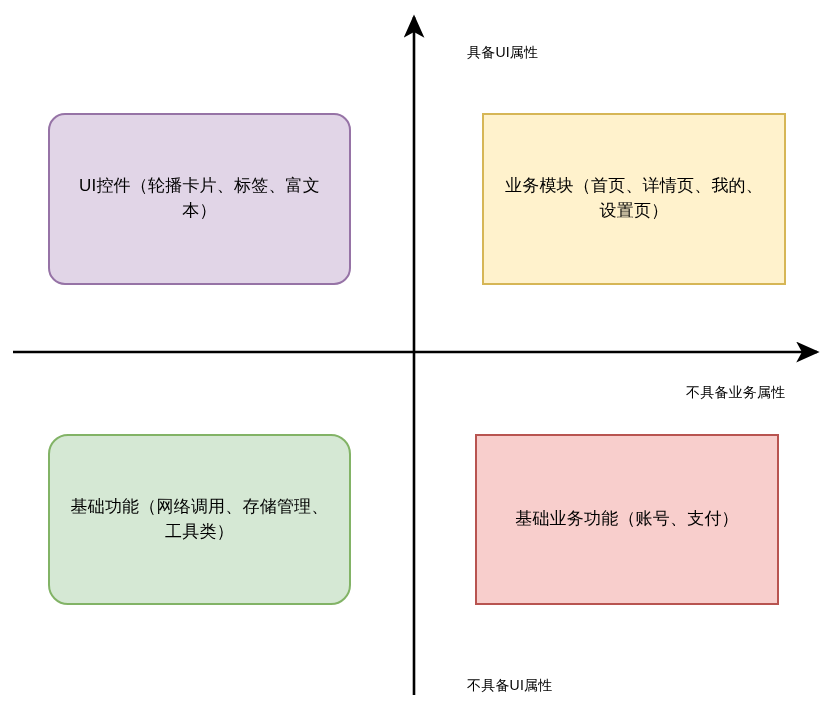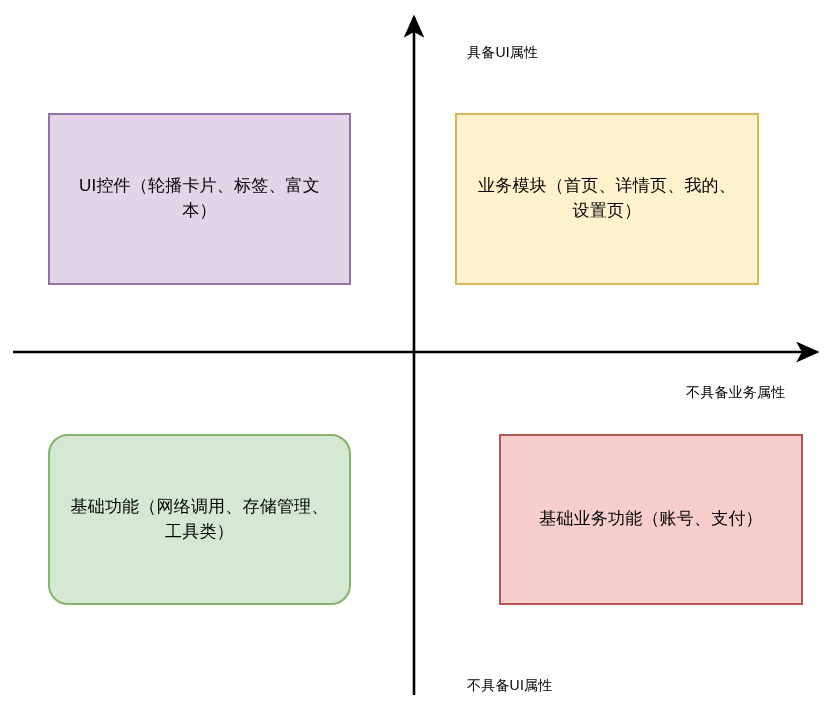--- a/index.html
+++ b/index.html
@@ -44,33 +44,33 @@
     display: block;
     font-size: 17px;
     line-height: 1.45;
     letter-spacing: 0.2px;
     padding: 0 14px;
     white-space: pre-line;
   }
 
   #box-ui-widgets {
     left: 48px;  top: 113px;
-    width: 303px; height: 172px;
+    width: 303px; height: 172px; border-radius: 17px;
   }
   #box-business-modules {
-    left: 455px; top: 113px;
+    left: 482px; top: 113px;
     width: 304px; height: 172px;
   }
   #box-base-functions {
     left: 48px;  top: 434px;
     width: 303px; height: 171px; border-radius: 20px;
   }
   #box-base-business-functions {
     left: 475px; top: 434px;
-    width: 304px; height: 171px; margin-left: 24px;
+    width: 304px; height: 171px;
   }
 
   
   .axis-label {
     position: absolute;
     font-size: 14px;
     line-height: 1.3;
     white-space: nowrap;
     letter-spacing: 0.2px;
   }

